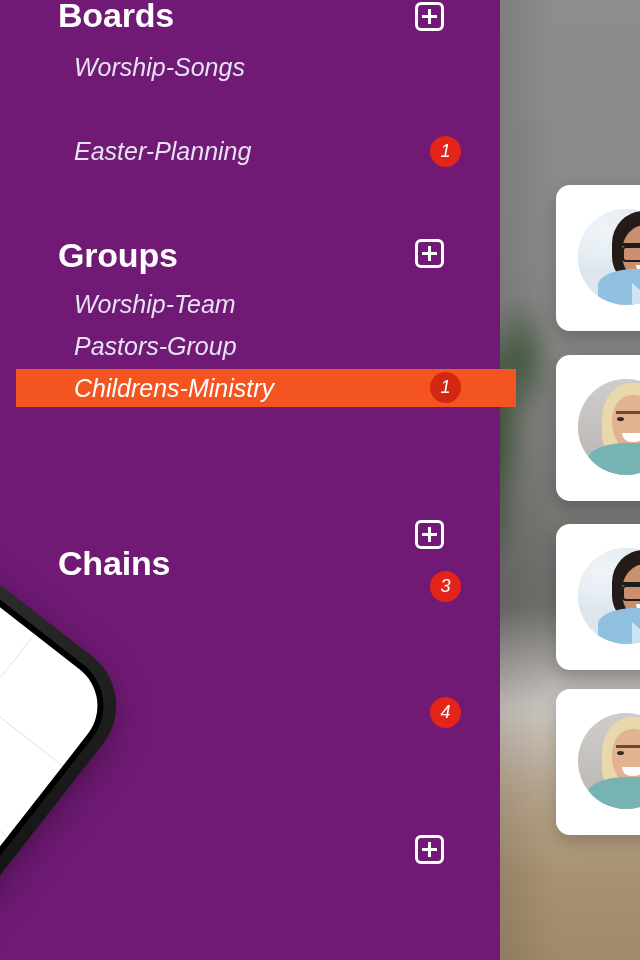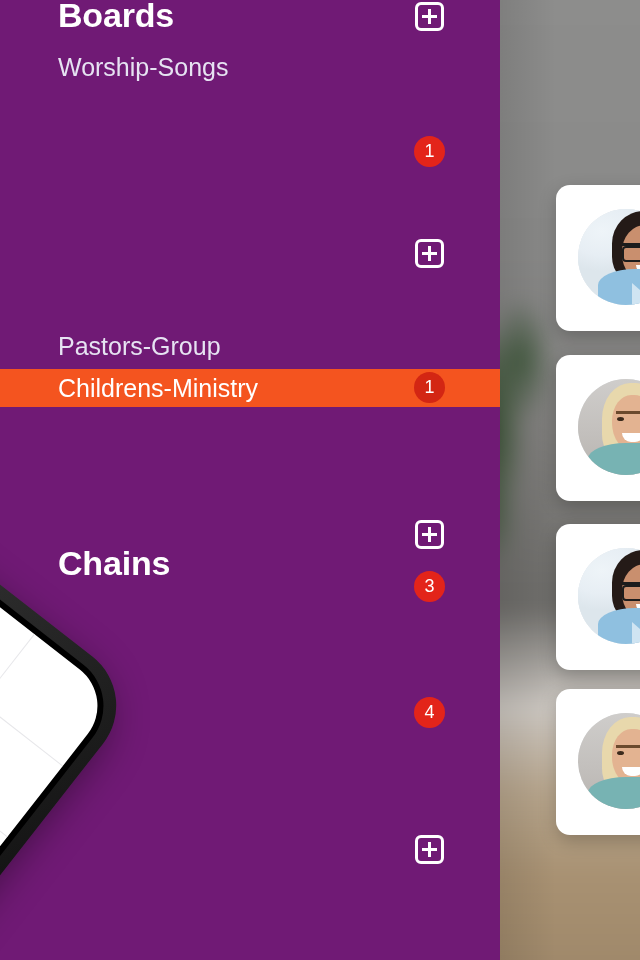--- a/index.html
+++ b/index.html
@@ -121,21 +121,21 @@
   .sidebar {
     position:absolute; left:0; top:0; width:500px; height:960px;
     background:#701a75;
   }
   .sec-head {
     position:absolute; left:58px;
     color:#fff; font-weight:bold; letter-spacing:-.2px;
     font-size:34px; line-height:38px; white-space:nowrap;
   }
   .row {
-    position:absolute; left:0; width:500px; height:38px;
+    position:absolute; left:16px; width:500px; height:38px;font-style:italic;
   }
   .row.active { background:#f4541f; }
   .row .label {
     position:absolute; left:58px; top:50%; transform:translateY(-50%);
     color:#e6e3f2; font-size:25px; line-height:28px; white-space:nowrap;
     font-weight:300;
   }
   .row.active .label { color:#ffffff; }
 
   .plus {
@@ -249,25 +249,30 @@
 
   <div class="sidebar">
 
     <div class="sec-head" style="top:-4px;">Boards</div>
     <div class="plus" style="left:415px; top:2px;"></div>
 
     <div class="row" style="top:48px;">
       <span class="label">Worship-Songs</span>
     </div>
     <div class="row" style="top:132px;">
+      <span class="label">Easter-Planning</span>
       <span class="badge" style="left:414px; top:4px;">1</span>
     </div>
 
+    <div class="sec-head" style="top:236px;">Groups</div>
     <div class="plus" style="left:415px; top:239px;"></div>
 
+    <div class="row" style="top:285px;">
+      <span class="label">Worship-Team</span>
+    </div>
     <div class="row" style="top:327px;">
       <span class="label">Pastors-Group</span>
     </div>
     <div class="row active" style="top:369px;">
       <span class="label">Childrens-Ministry</span>
       <span class="badge on-orange" style="left:414px; top:3px;">1</span>
     </div>
 
     <div class="sec-head" style="top:544px;">Chains</div>
     <div class="plus" style="left:415px; top:520px;"></div>

